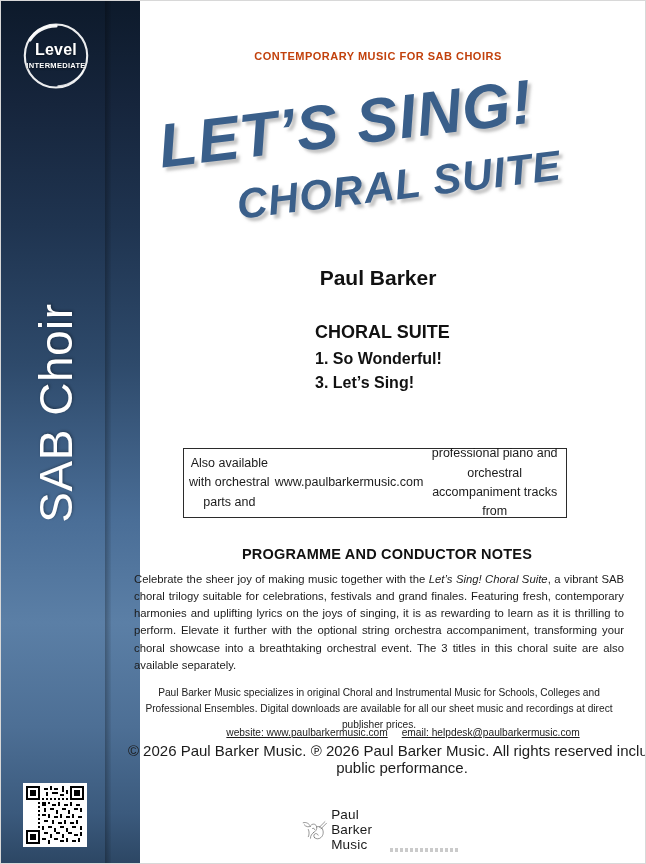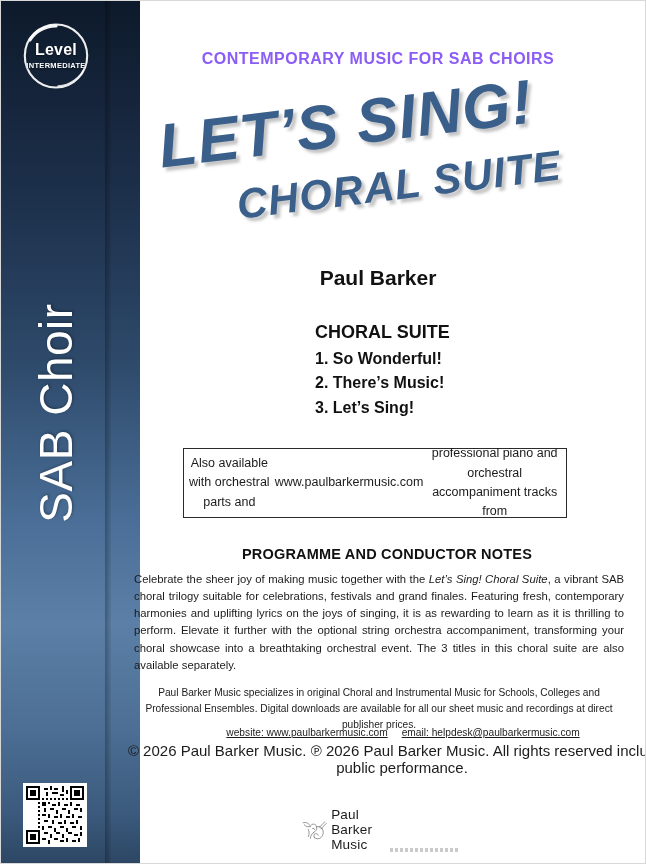--- a/index.html
+++ b/index.html
@@ -121,24 +121,24 @@
     left: 110px; top: 0;
     width: 534px;
     height: 864px;
   }
 
   #kicker {
     position: absolute;
     left: 0; top: 49px;
     width: 534px;
     text-align: center;
-    font-size: 16px;
+    font-size: 11px;
     font-weight: bold;
     letter-spacing: 0.5px;
-    color: #8b5cf6;
+    color: #c2410c;
   }
 
   
   #title-block {
     position: absolute;
     left: 0; top: 92px;
     width: 534px;
     height: 150px;
   }
   .big-title {
@@ -430,21 +430,20 @@
     <div id="title-block">
       <div class="big-title" id="title-line1">LET’S SING!</div>
       <div class="big-title" id="title-line2">CHORAL SUITE</div>
     </div>
 
     <div id="composer">Paul Barker</div>
 
     <div id="suite-block">
       <div id="suite-heading">CHORAL SUITE</div>
       <div class="suite-item">1. So Wonderful!</div>
-      <div class="suite-item">2. There’s Music!</div>
       <div class="suite-item">3. Let’s Sing!</div>
     </div>
 
     <div id="avail-box">
       <div class="avail-line">Also available with orchestral parts and</div>
       <div class="avail-line">www.paulbarkermusic.com</div>
       <div class="avail-line">professional piano and orchestral accompaniment tracks from</div>
     </div>
 
     <div id="notes-heading">PROGRAMME AND CONDUCTOR NOTES</div>

